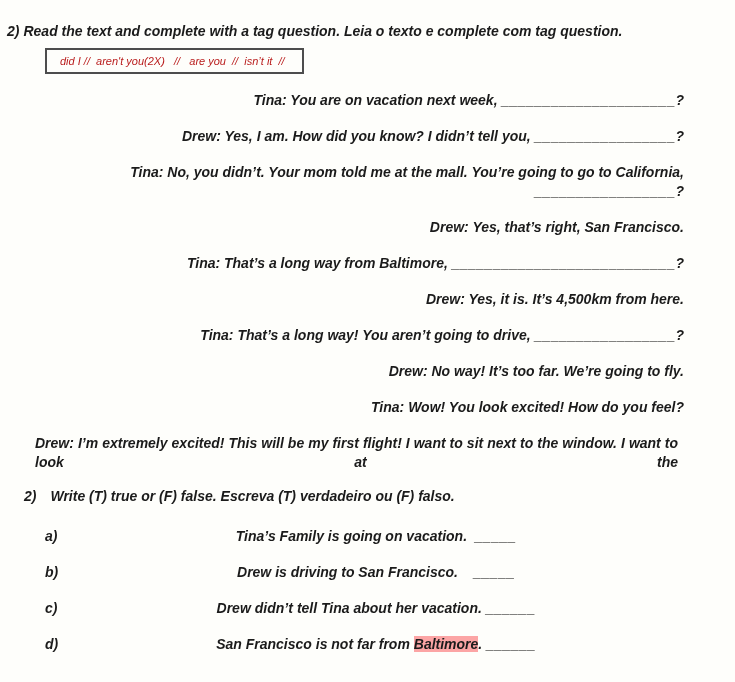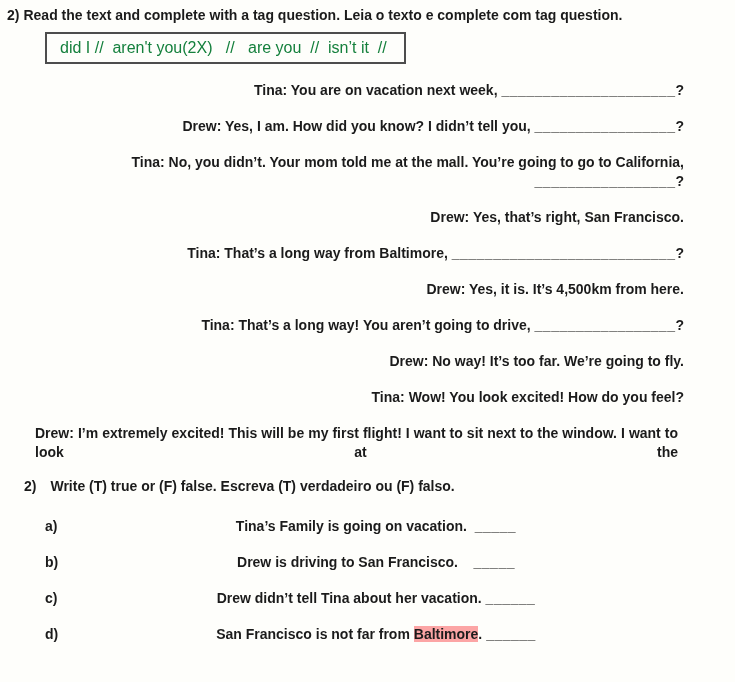--- a/index.html
+++ b/index.html
@@ -3,32 +3,32 @@
 <meta charset="utf-8">
 <style>
   html,body{margin:0;padding:0;}
   body{
     width:735px;height:682px;
     background:#fefefb;
     font-family:"Liberation Sans", sans-serif;
     color:#1b1b1b;
     overflow:hidden;
   }
-  .page{width:684px;height:682px;position:relative;box-sizing:border-box;padding-top:8px;}
+  .page{width:684px;height:682px;position:relative;box-sizing:border-box;padding-top:24px;font-style:italic;}
   .s-header{
     font-weight:700;font-size:14px;line-height:15px;
     margin:0 0 0 7px;white-space:pre-wrap;
   }
   .s-header .num{display:inline-block;margin-right:4px;}
   .word-bank{
     margin:9px 0 0 45px;
     display:inline-block;
     border:2px solid #4d4d4d;
     padding:5px 17px 5px 13px;
-    font-size:16px;font-weight:400;color:#15803d;
+    font-size:11px;font-weight:400;color:#b91c1c;
     white-space:pre-wrap;
     background:#fefefb;
   }
   .dialogue{margin:17px 0 0 35px;}
   .dline{
     margin:0 0 17px 0;
     font-weight:700;font-size:14px;line-height:19px;
     white-space:pre-wrap;
     text-align:right;
   }

